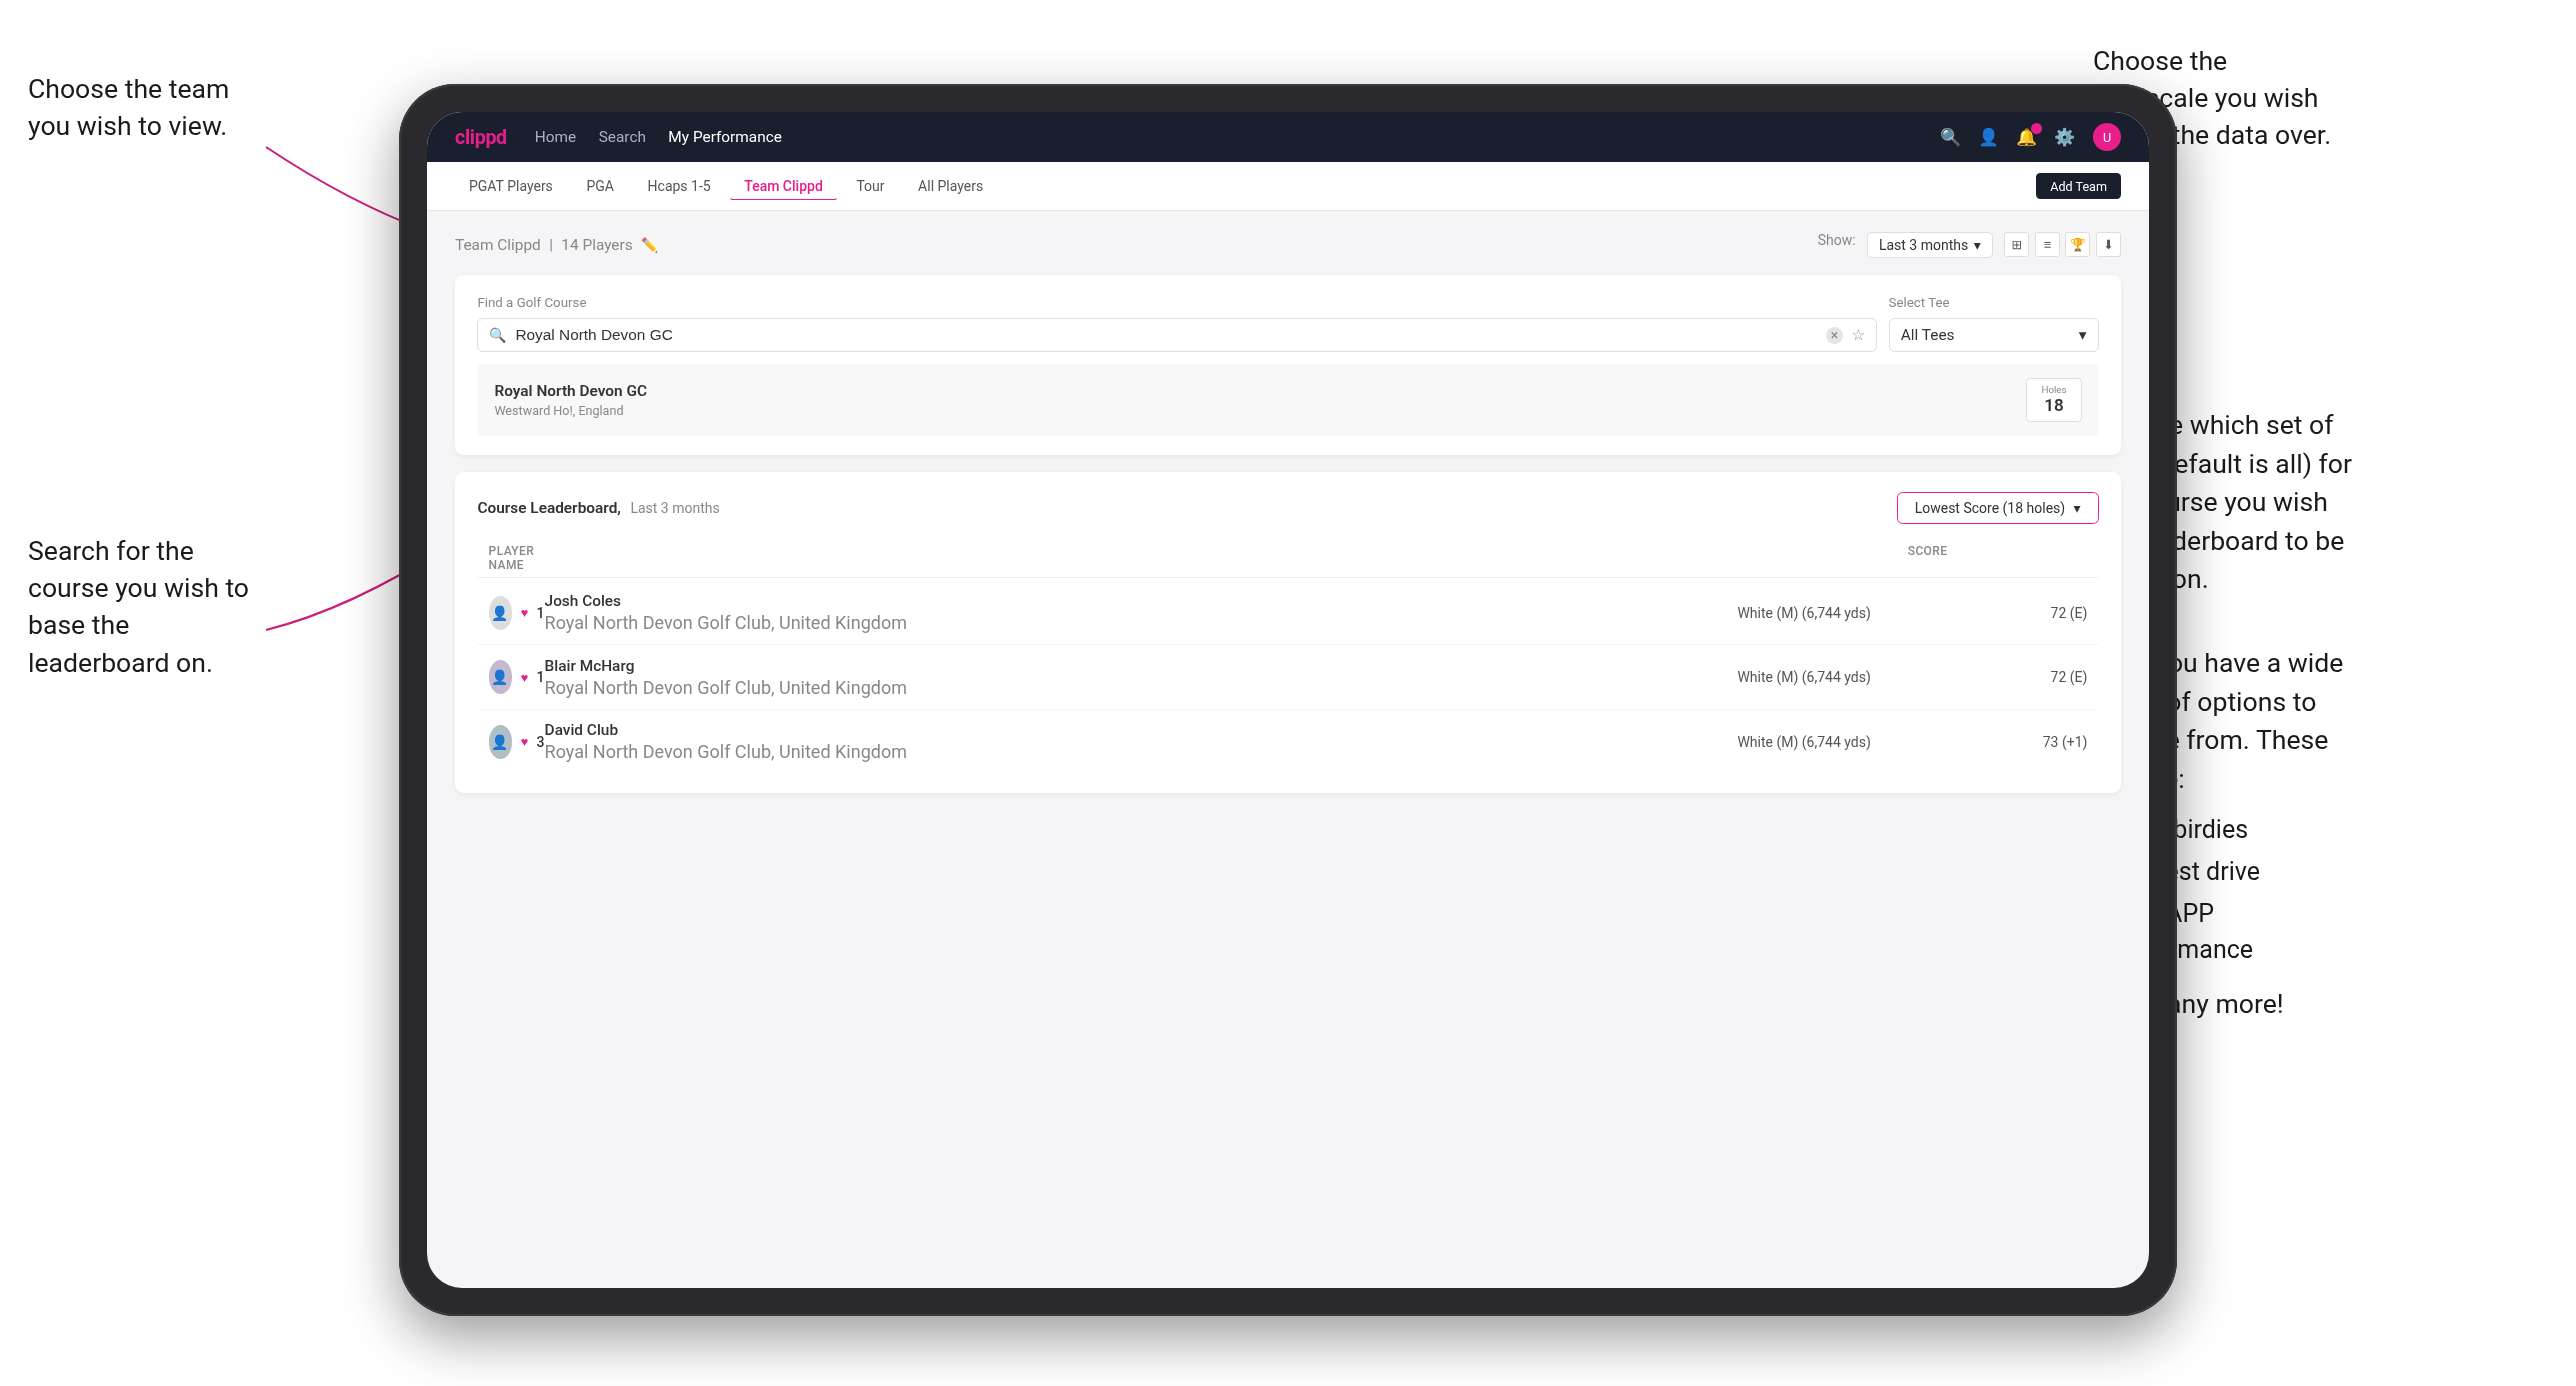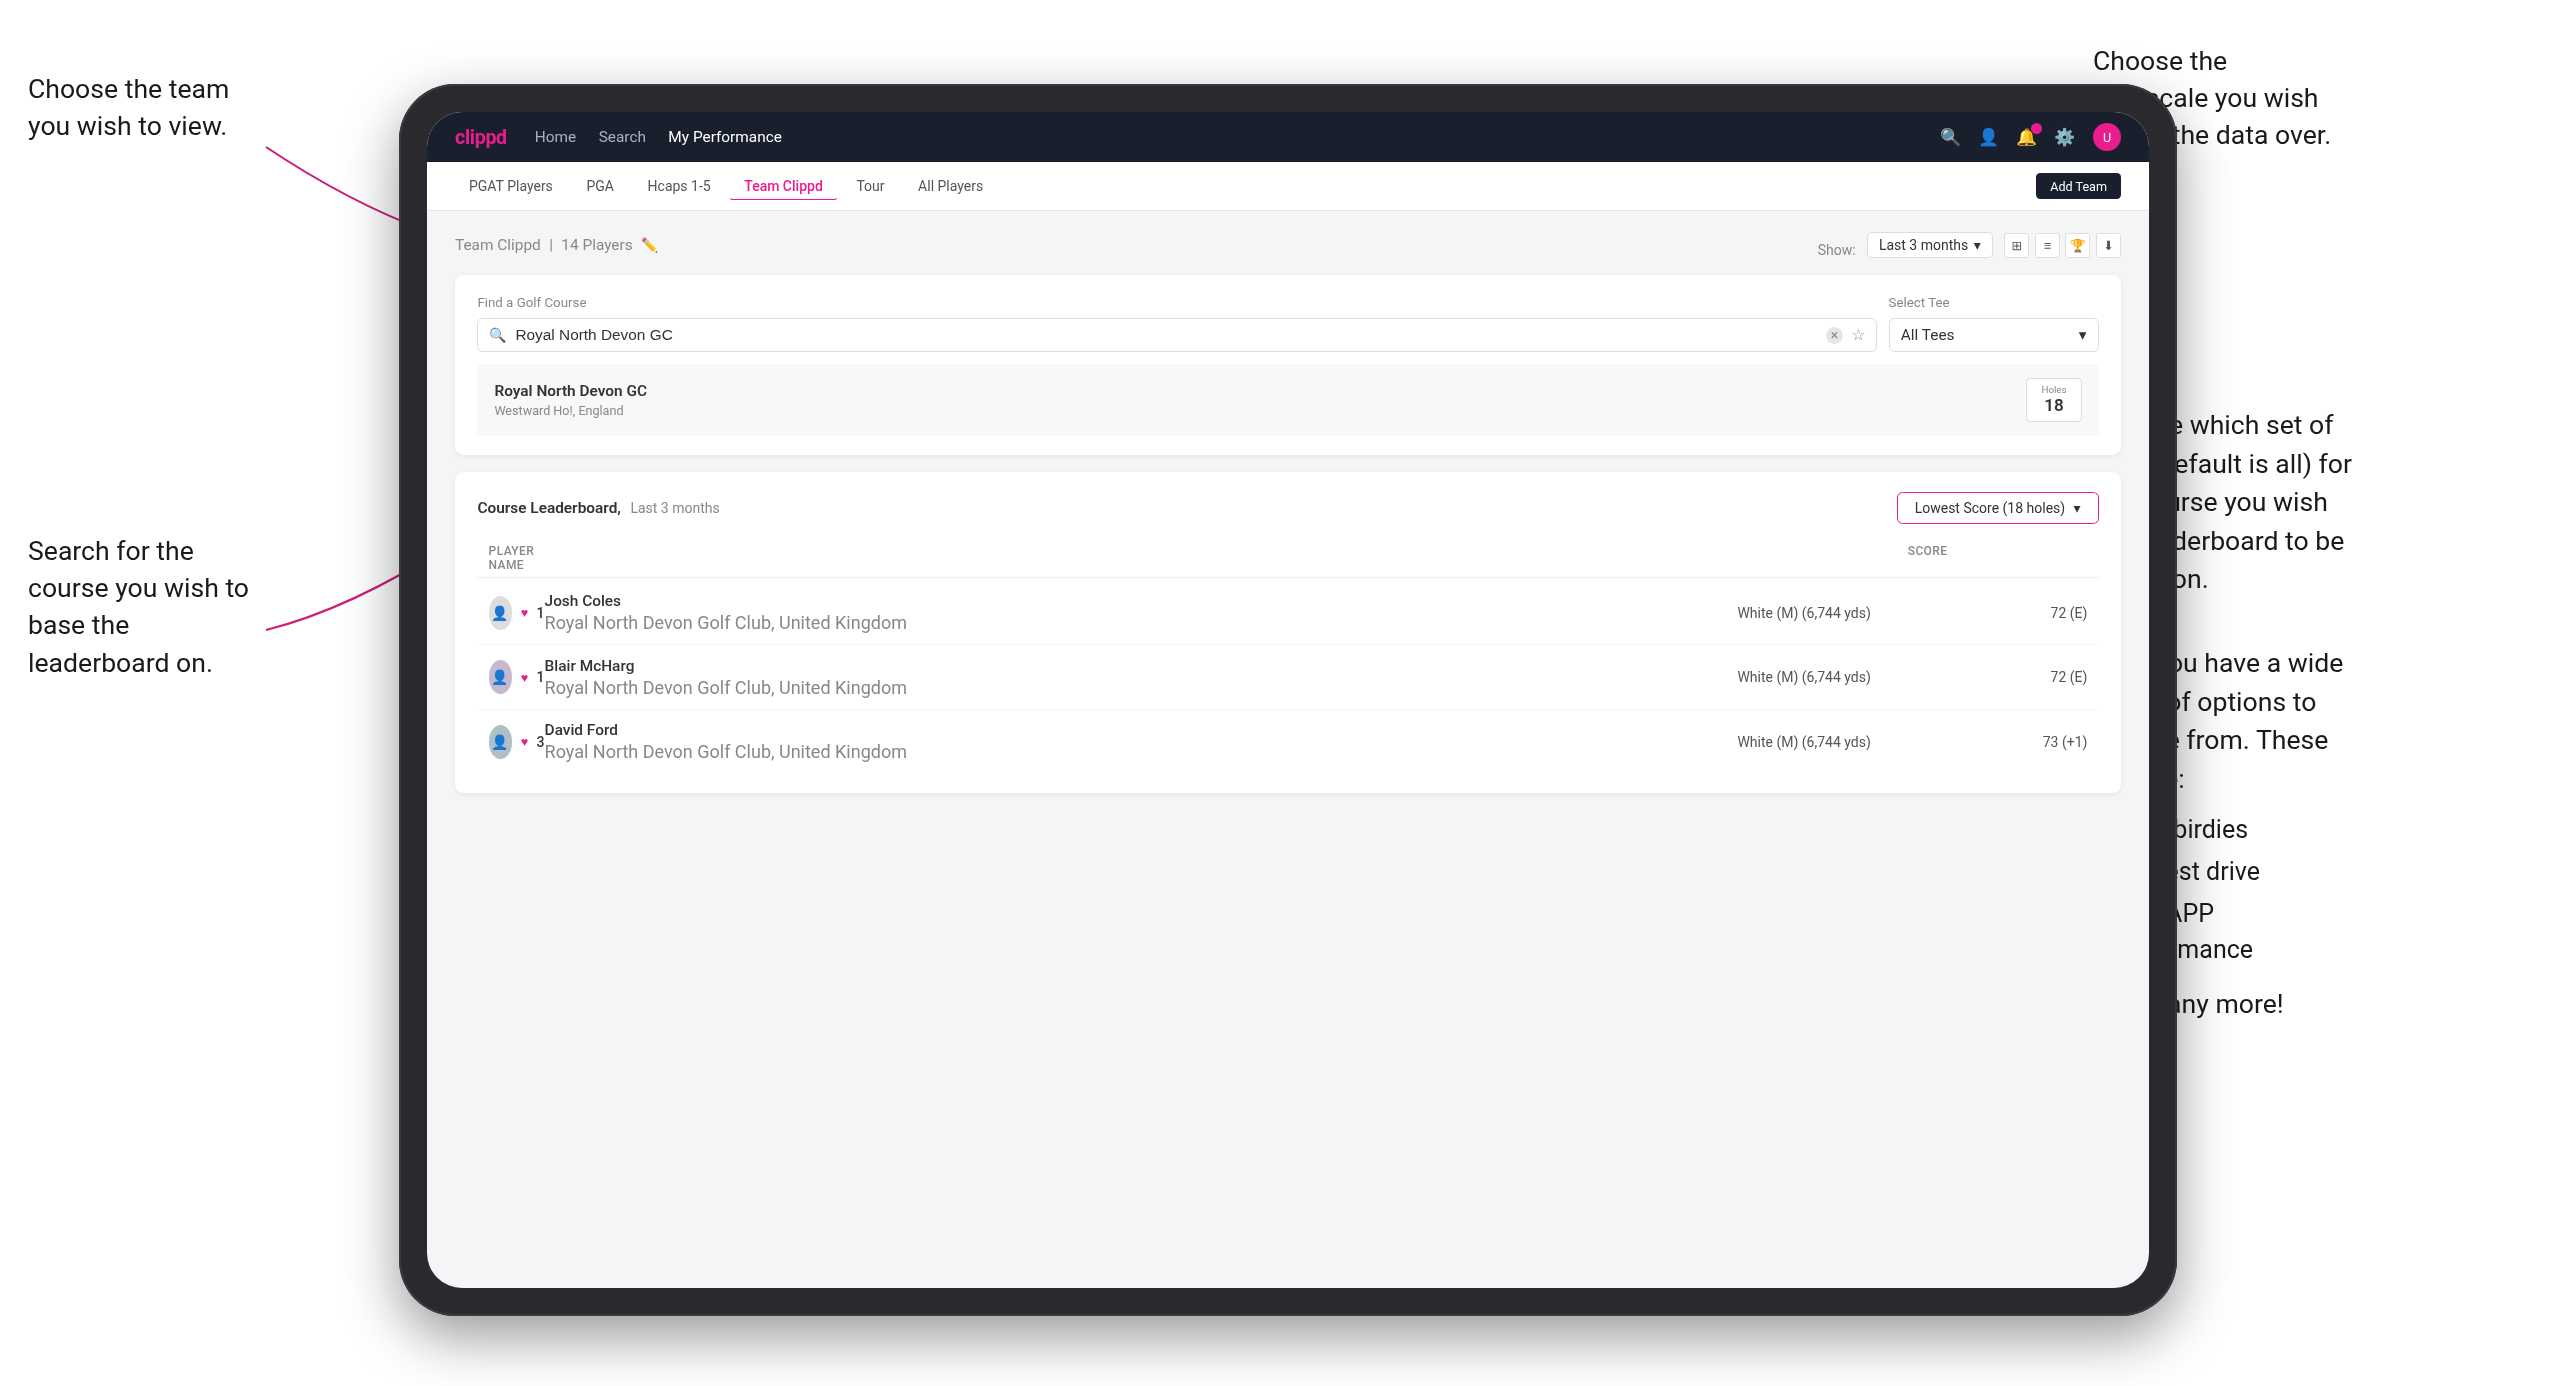--- a/index.html
+++ b/index.html
@@ -171,21 +171,21 @@
     }
 
     .edit-icon {
       color: #888;
       font-size: 14px;
       cursor: pointer;
     }
 
     .show-controls {
       display: flex;
-      align-items: flex-end;
+      align-items: flex-start;
       gap: 11.2px;
     }
 
     .show-label {
       color: #888;
       font-size: 14px;
     }
 
     .show-select {
       border: 0.7px solid #ddd;
@@ -658,21 +658,21 @@
             <span class="score-val">72 (E)</span>
           </div>
 
           <div class="table-row">
             <div class="player-rank">
               <div class="player-avatar" style="background:#b0bec5;">👤</div>
               <span class="heart-icon">♥</span>
               <span class="rank-num">3</span>
             </div>
             <div class="player-info">
-              <h4>David Ford</h4>
+              <h4>David Club</h4>
               <p>Royal North Devon Golf Club, United Kingdom</p>
             </div>
             <span class="tee-info">White (M) (6,744 yds)</span>
             <span class="score-val">73 (+1)</span>
           </div>
         </div>
       </div>
     </div>
   </div>
 </div>

